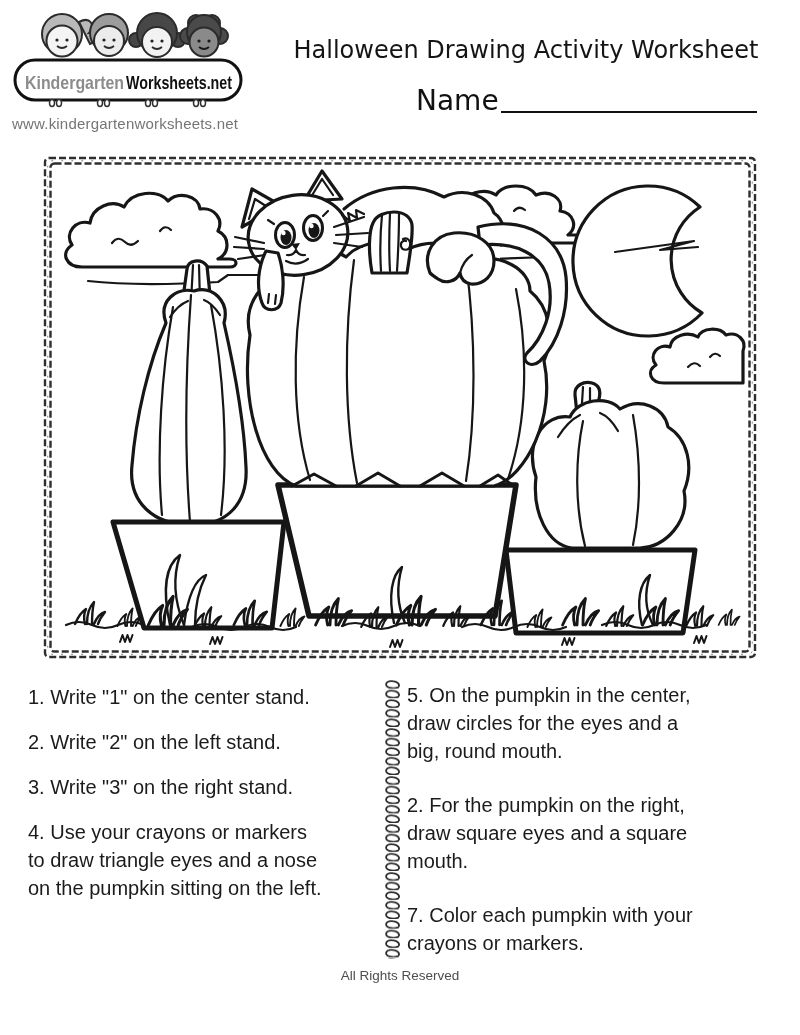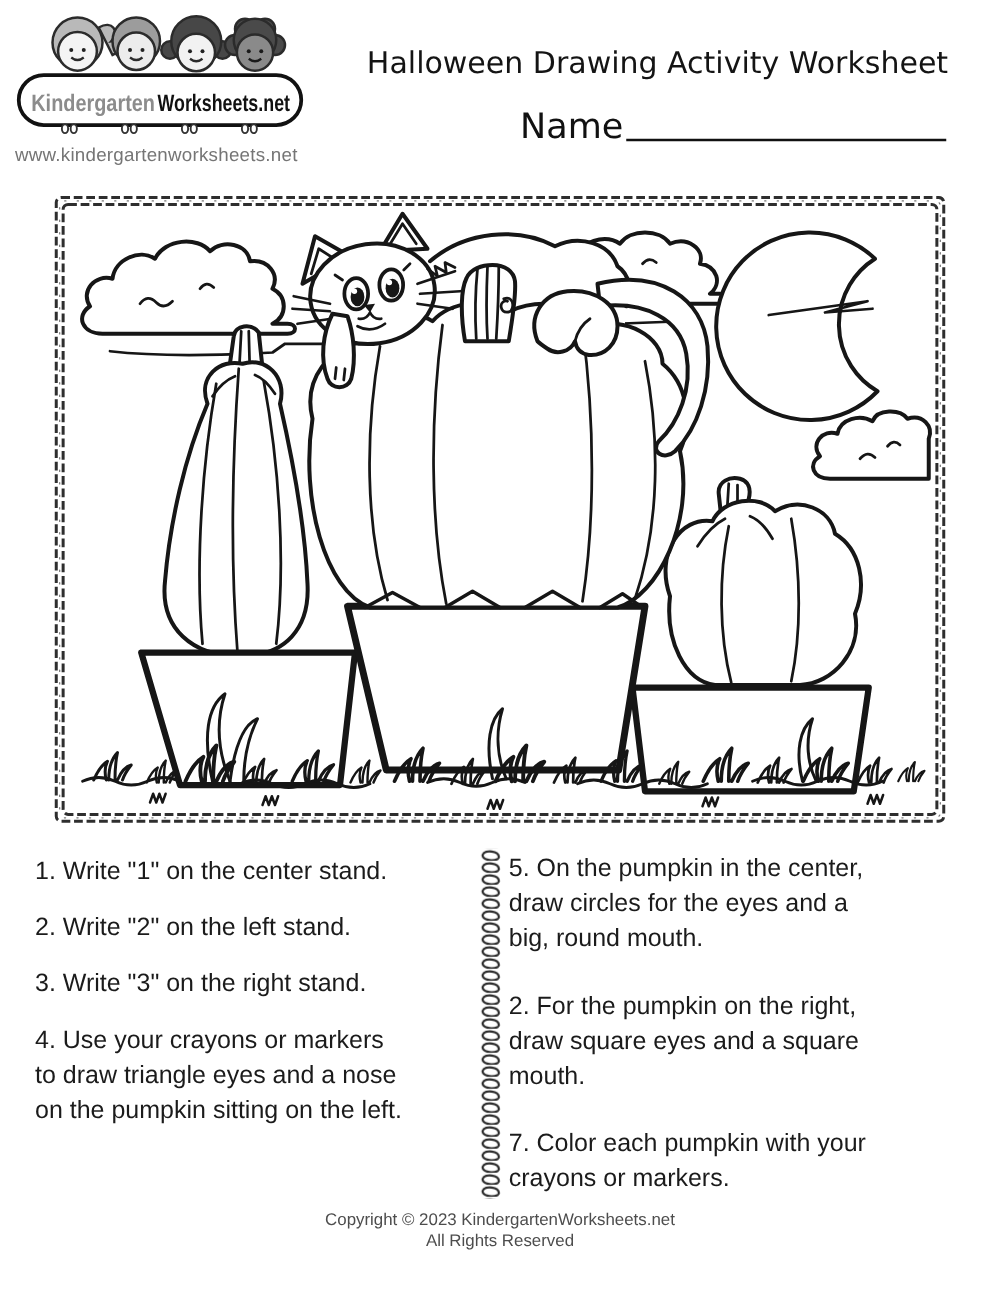--- a/index.html
+++ b/index.html
@@ -294,17 +294,16 @@
 draw circles for the eyes and a
 big, round mouth.</p>
     <p>2. For the pumpkin on the right,
 draw square eyes and a square
 mouth.</p>
     <p>7. Color each pumpkin with your
 crayons or markers.</p>
   </div>
 
   <div class="footer">
-    <div>Copyright © 2023 KindergartenWorksheets.net</div>
     <div>All Rights Reserved</div>
   </div>
 
 </div>
 
 </body></html>

